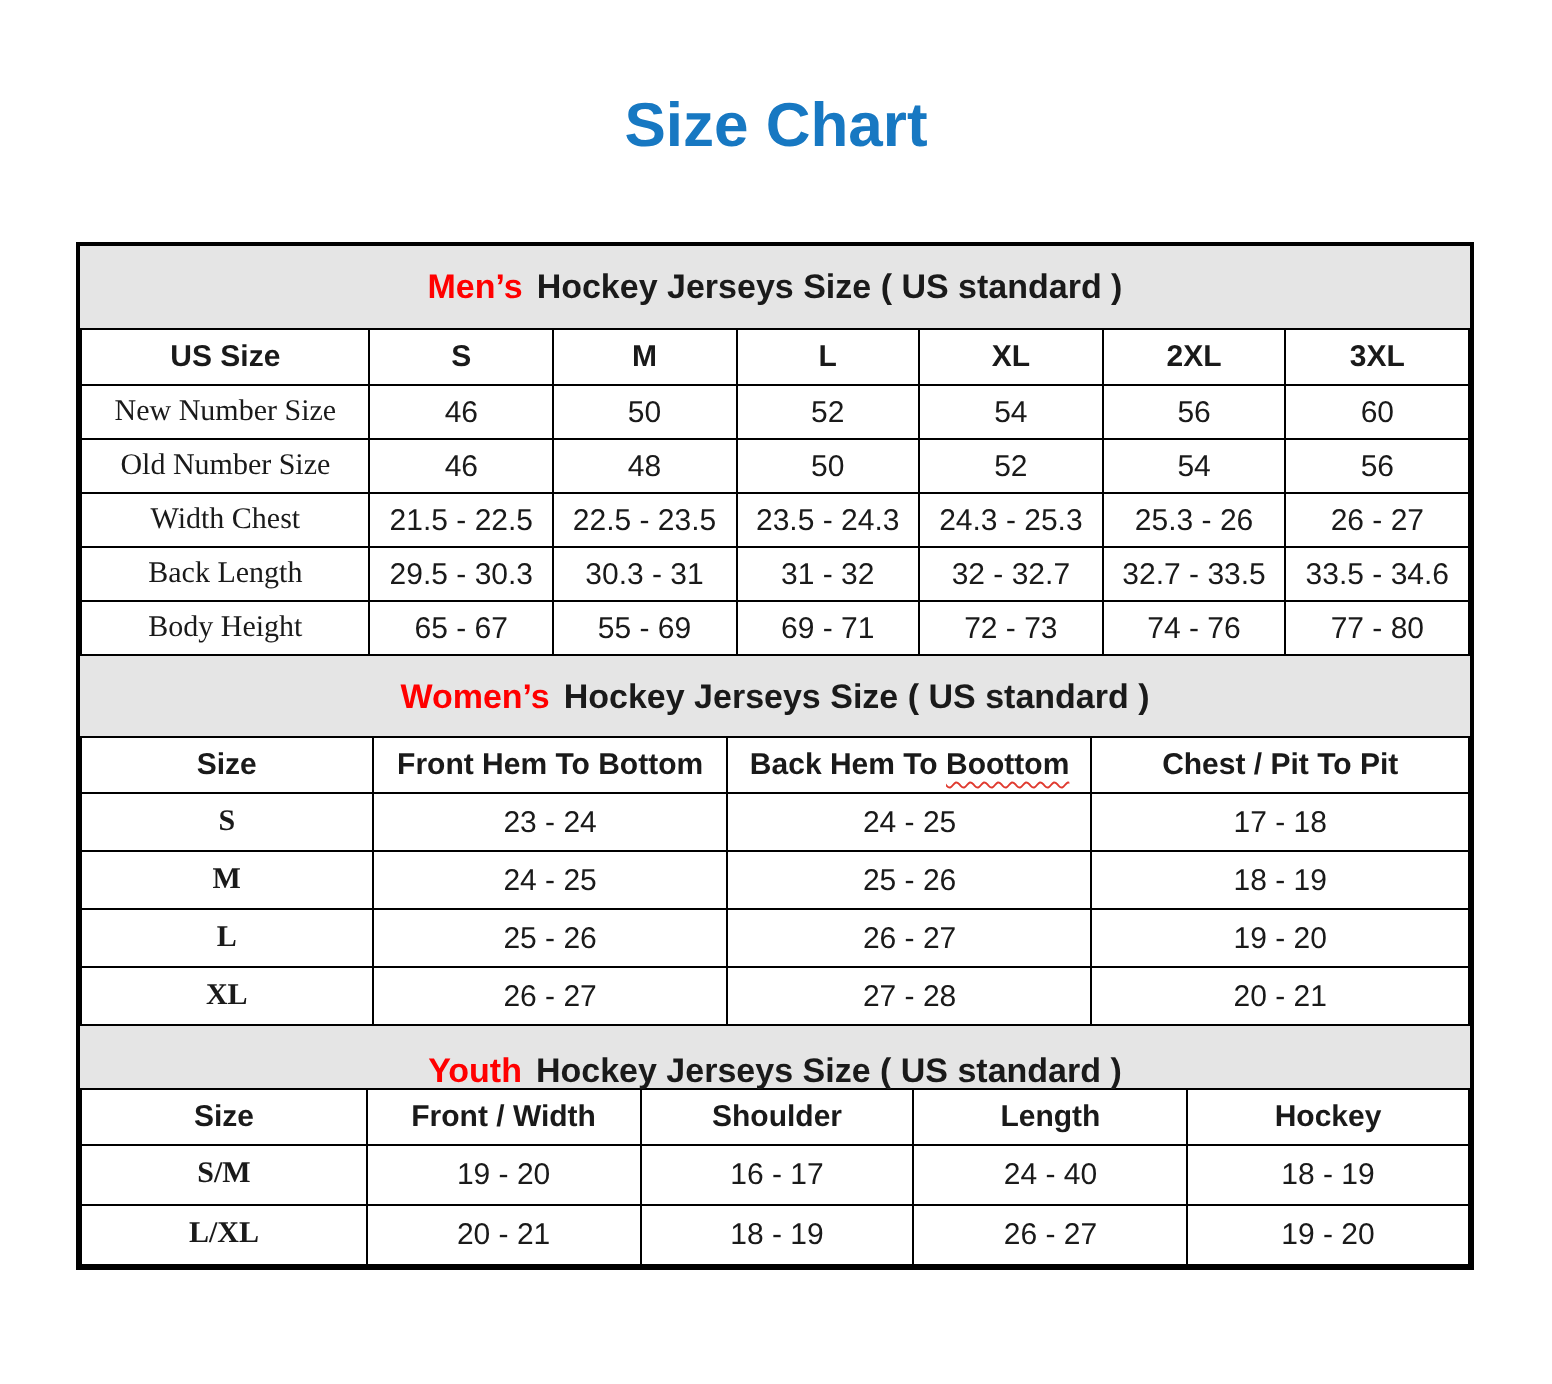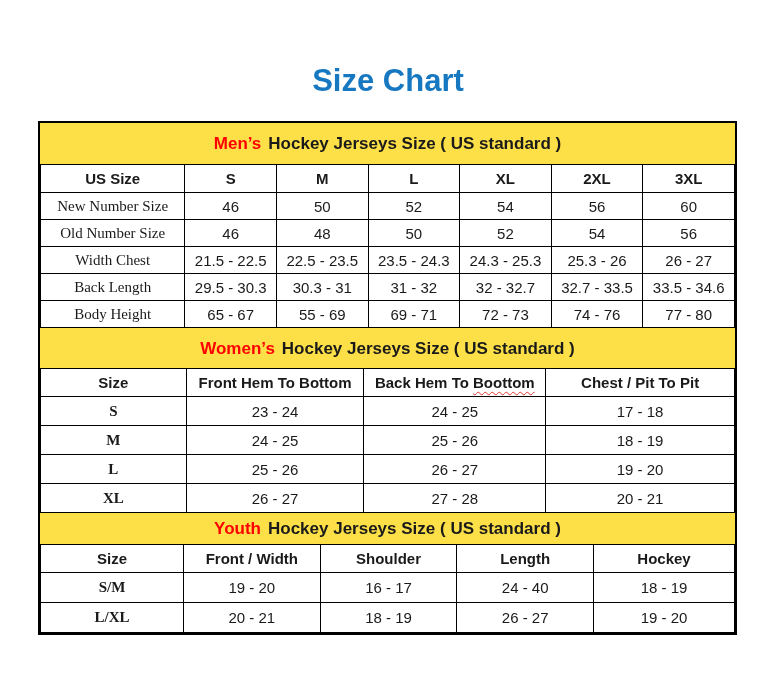--- a/index.html
+++ b/index.html
@@ -7,52 +7,52 @@
   .page {
     position: relative;
     width: 776px;
     height: 692px;
     background: #ffffff;
     font-family: "Liberation Sans", sans-serif;
     overflow: hidden;
   }
   .page-title {
     position: absolute;
-    top: 63px;
+    top: 45px;
     left: 0;
     width: 100%;
     margin: 0;
     text-align: center;
     font-size: 31px;
     font-weight: 700;
     color: #1778c2;
   }
   .chart {
     position: absolute;
     left: 38px;
     top: 121px;
     width: 699px;
     border: 2px solid #000000;
     background: #ffffff;
   }
   .band {
-    background: #fde047;
+    background: #e5e5e5;
     display: flex;
     align-items: center;
     justify-content: center;
     gap: 7px;
     font-weight: 700;
     font-size: 17px;
     color: #1a1a1a;
     line-height: 1;
   }
   .band-accent { color: #ff0000; }
   .sec-0 .band { height: 41px; }
   .sec-1 .band { height: 40px; }
-  .sec-2 .band { height: 31px; }
+  .sec-2 .band { height: 31px; align-items: flex-end; }
   table {
     width: 100%;
     border-collapse: collapse;
     table-layout: fixed;
   }
   th, td {
     border: 1.5px solid #000000;
     text-align: center;
     vertical-align: middle;
     padding: 0;

